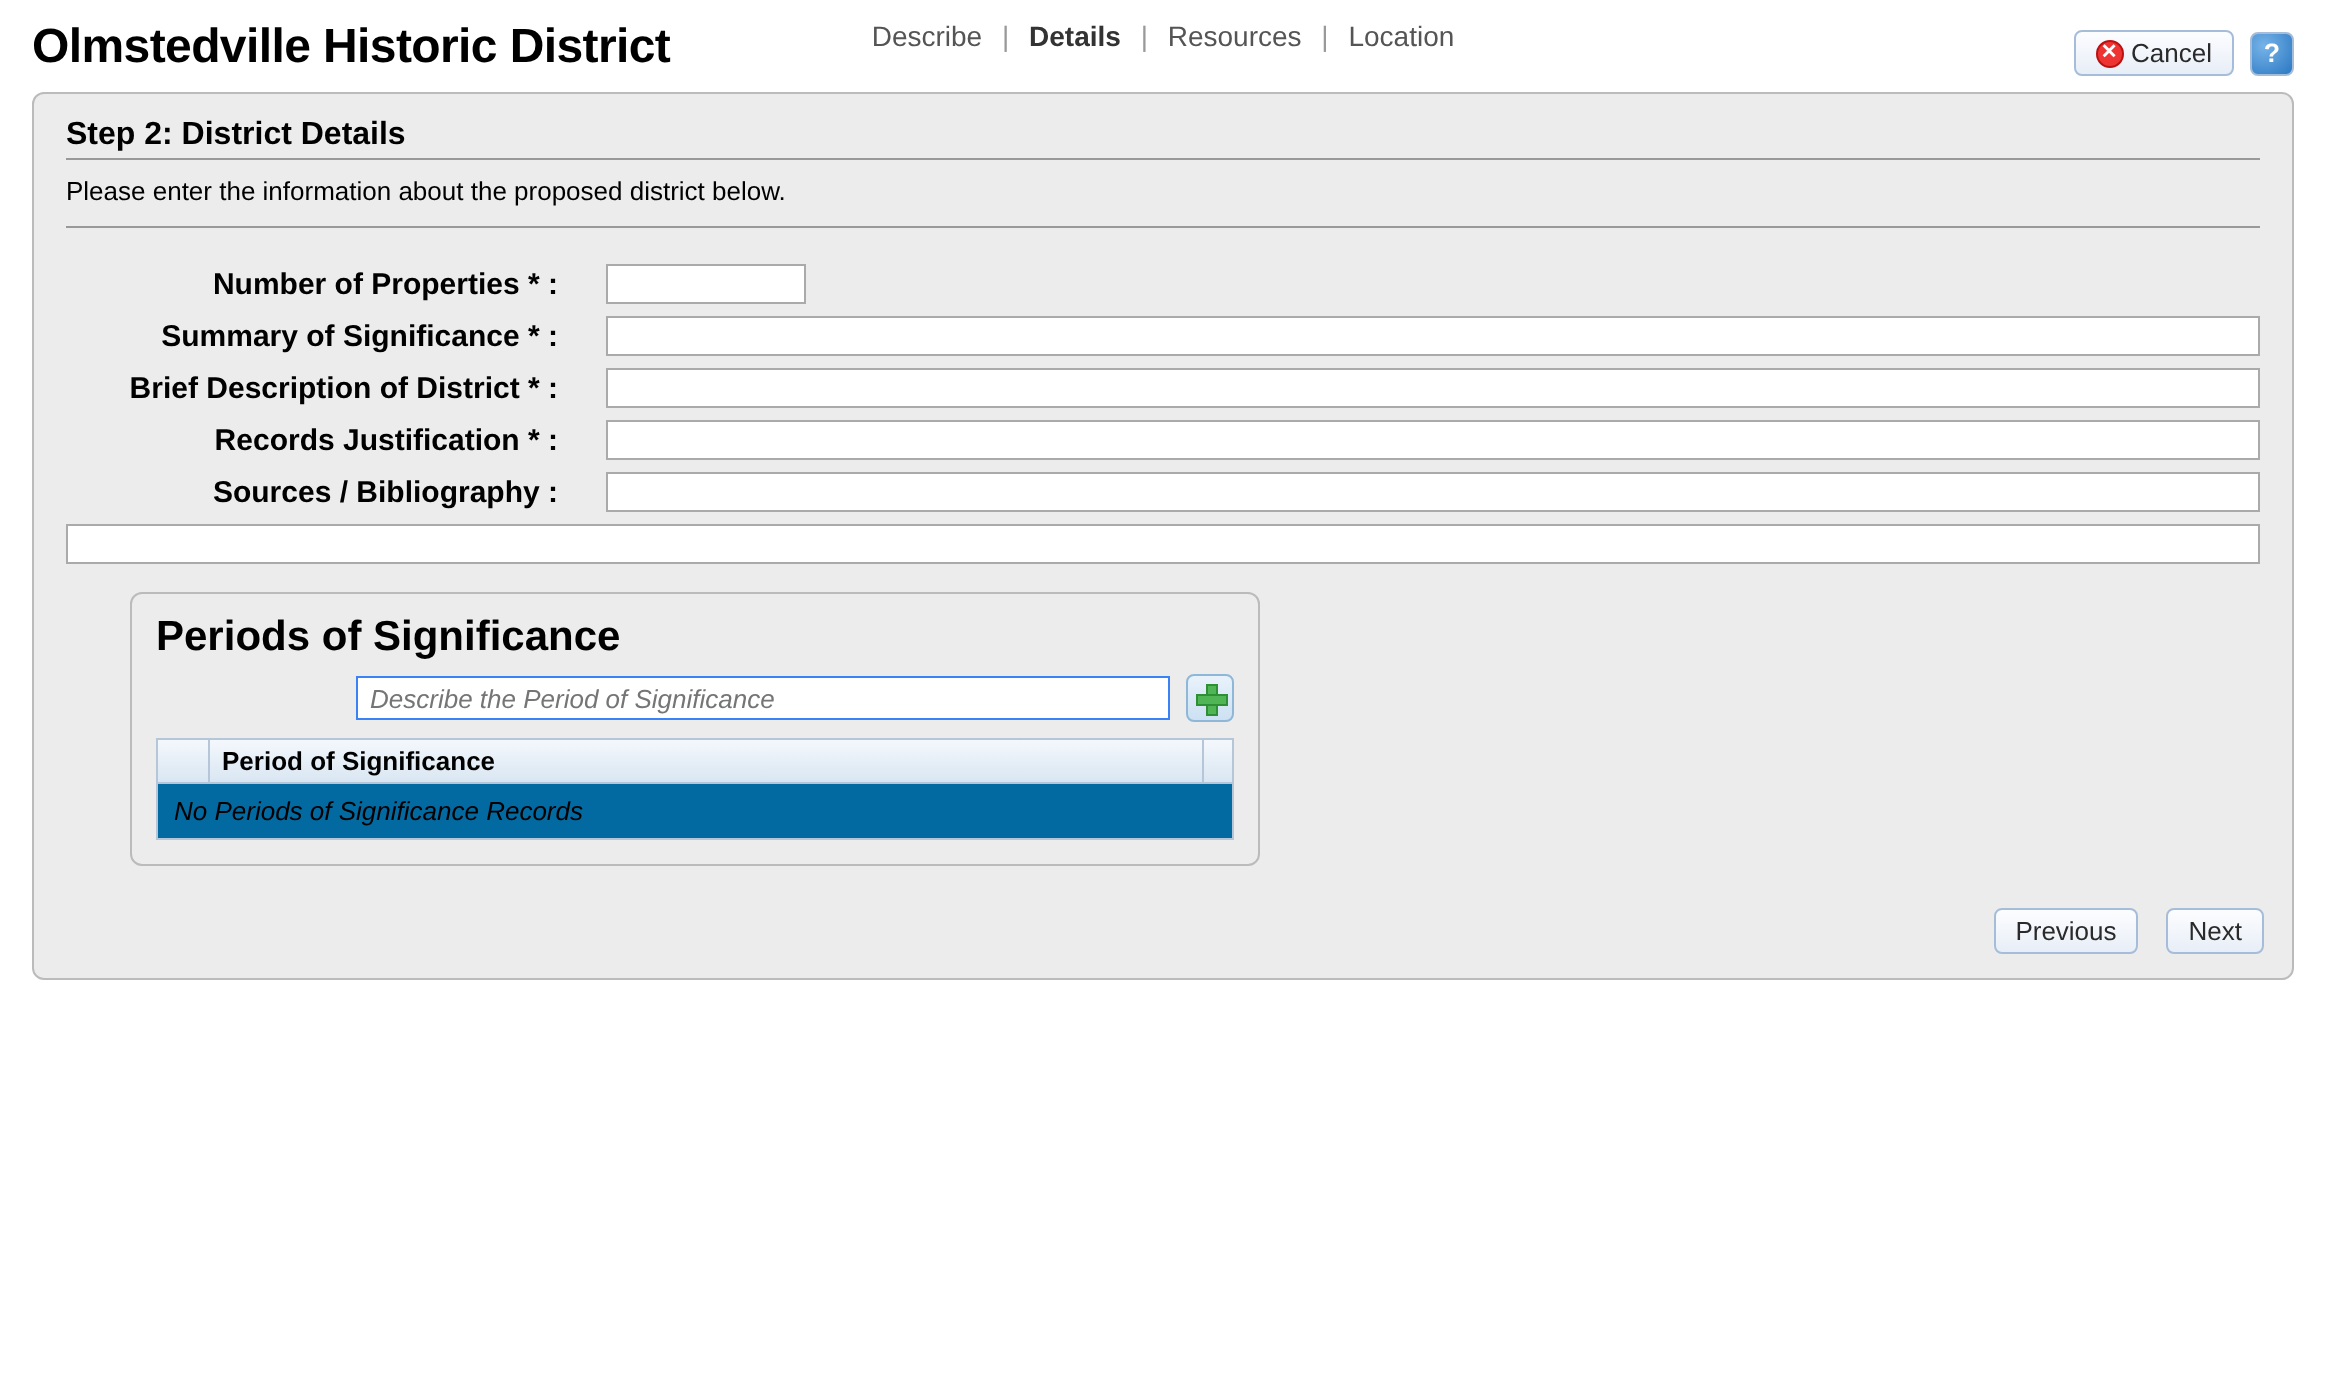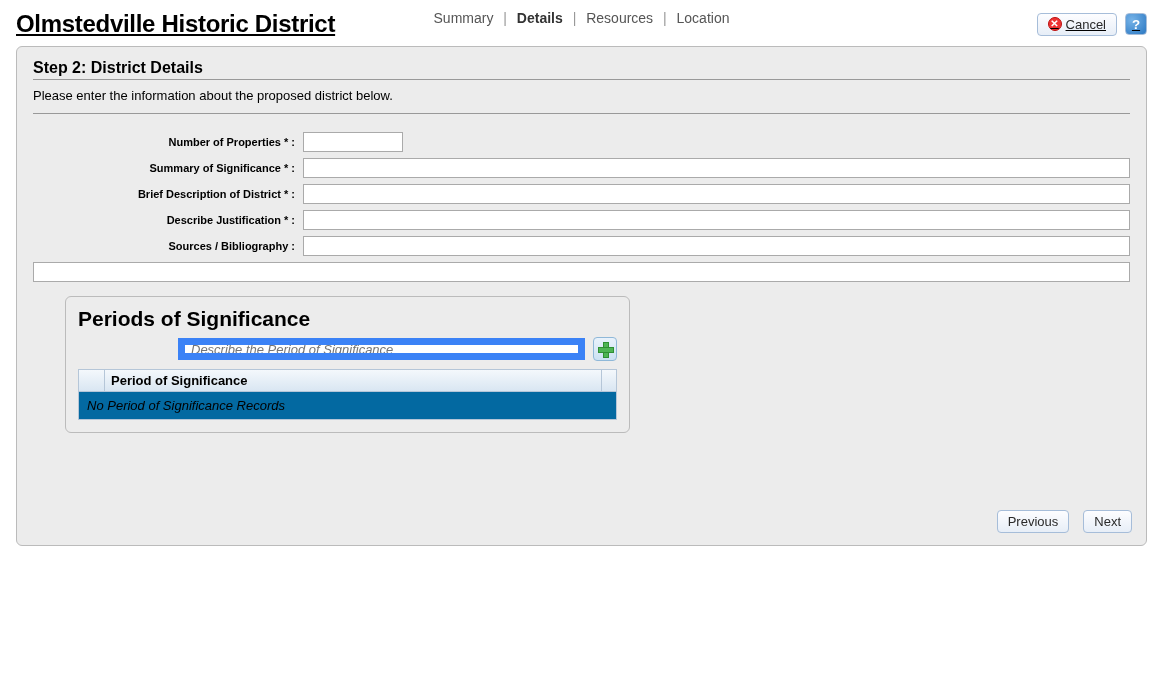--- a/index.html
+++ b/index.html
@@ -5,25 +5,24 @@
     * { box-sizing: border-box; margin: 0; padding: 0; }
     body {
       font-family: "Century Gothic", "Avant Garde", sans-serif;
       background: #fff;
       width: 1163px;
       height: 690px;
       padding: 10px 16px;
     }
     .header {
       display: flex;
-      align-items: center;
+      align-items: flex-end;
       justify-content: space-between;
       margin-bottom: 8px;
       position: relative;
-      text-decoration: underline;
     }
     .page-title {
       font-size: 24px;
       font-weight: bold;
       letter-spacing: -0.3px;
     }
     .tabs {
       position: absolute;
       left: 50%;
       transform: translateX(-50%);
@@ -70,21 +69,21 @@
       display:flex; align-items:center; justify-content:center;
       color:#fff; font-size:10px; font-weight:bold;
       line-height:1;
     }
 
     .panel {
       border:1px solid #bbb;
       border-radius:6px;
       background:#ececec;
       padding:12px 16px 14px 16px;
-      height:500px;
+      height:444px;
       position:relative;
     }
     .step-title {
       font-size:16px;
       font-weight:bold;
       border-bottom:1px solid #999;
       margin-bottom:8px;
       padding-bottom:2px;
     }
     .instructions {
@@ -95,23 +94,23 @@
     }
 
     .form-row {
       display:flex;
       align-items:center;
       margin-bottom:6px;
     }
     .form-label {
       width: 270px;
       text-align:right;
-      font-size:11px;
-      font-weight:bold;
-      padding-right:8px;
+      font-size:15px;
+      font-weight:bold;
+      padding-right:24px;
     }
     .form-row input[type="text"] {
       height:20px;
       border:1px solid #aaa;
       background:#fff;
       font-family:inherit;
       font-size:13px;
       padding:1px 4px;
     }
     .input-short { width: 100px; }
@@ -134,21 +133,21 @@
     .sub-input-row {
       display:flex;
       gap:8px;
       align-items:center;
       margin-bottom:8px;
       padding-left:100px;
     }
     .sub-input-row input {
       flex:1;
       height:22px;
-      border:7px solid #3b82f6;
+      border:1px solid #3b82f6;
       background:#fff;
       font-family:inherit;
       font-size:13px;
       font-style:italic;
       color:#be185d;
       padding:2px 6px;
     }
     .add-btn {
       width:24px; height:24px;
       border:1px solid #8fb8d8;
@@ -204,21 +203,21 @@
       display:flex;
       gap:14px;
     }
   </style>
 </head>
 <body>
 
 <div class="header">
   <div class="page-title">Olmstedville Historic District</div>
   <div class="tabs">
-    <span class="tab">Summary</span>
+    <span class="tab">Describe</span>
     <span class="sep">|</span>
     <span class="tab active">Details</span>
     <span class="sep">|</span>
     <span class="tab">Resources</span>
     <span class="sep">|</span>
     <span class="tab">Location</span>
   </div>
   <div class="top-actions">
     <button class="btn">
       <span class="cancel-icon">✕</span>
@@ -240,21 +239,21 @@
   </div>
   <div class="form-row">
     <div class="form-label">Summary of Significance * :</div>
     <input type="text" class="input-long" value="" style="">
   </div>
   <div class="form-row">
     <div class="form-label">Brief Description of District * :</div>
     <input type="text" class="input-long" value="" style="">
   </div>
   <div class="form-row">
-    <div class="form-label">Describe Justification * :</div>
+    <div class="form-label">Records Justification * :</div>
     <input type="text" class="input-long" value="" style="">
   </div>
   <div class="form-row">
     <div class="form-label">Sources / Bibliography :</div>
     <input type="text" class="input-long" value="" style="">
   </div>
   <div class="form-row">
     <input type="text" class="input-long" value="" style="">
   </div>
 
@@ -265,21 +264,21 @@
       <div class="add-btn">
         <span class="plus"></span>
       </div>
     </div>
     <div class="grid">
       <div class="grid-header">
         <div class="col-blank"></div>
         <div class="col-main">Period of Significance</div>
         <div class="col-end"></div>
       </div>
-      <div class="grid-empty">No Period of Significance Records</div>
+      <div class="grid-empty">No Periods of Significance Records</div>
     </div>
   </div>
 
   <div class="footer">
     <button class="btn">Previous</button>
     <button class="btn">Next</button>
   </div>
 </div>
 
 </body></html>

